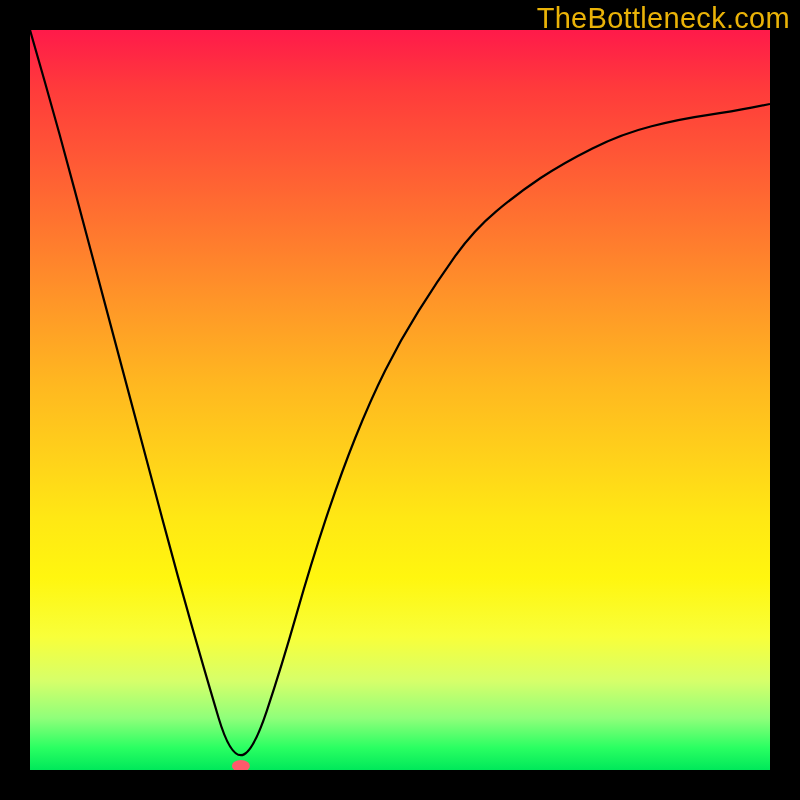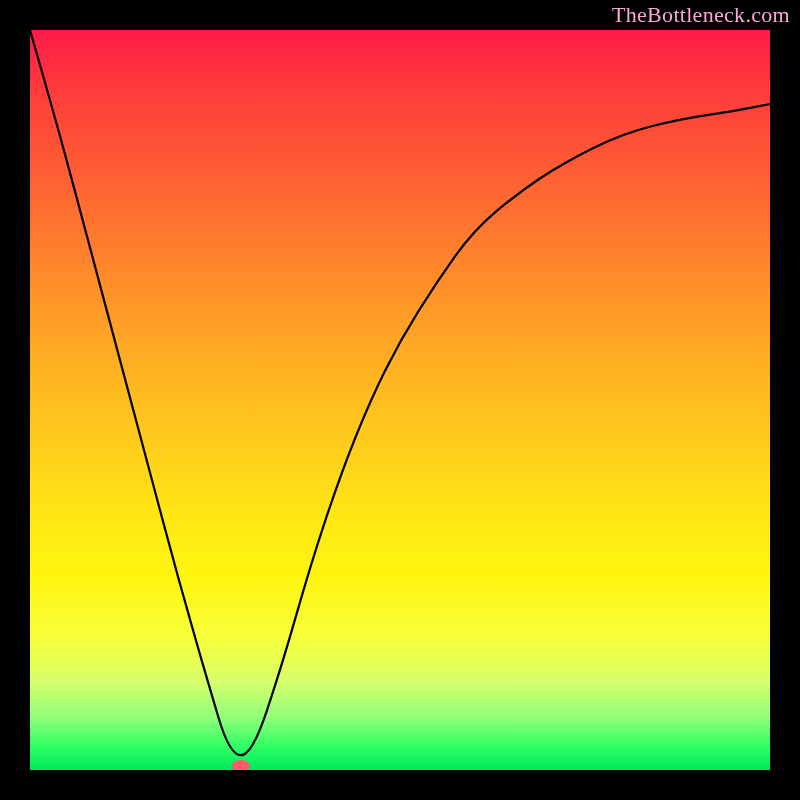--- a/index.html
+++ b/index.html
@@ -14,26 +14,25 @@
   .frame {
     position: relative;
     width: 800px;
     height: 800px;
     background: #000;
   }
   .watermark {
     position: absolute;
     top: 2px;
     right: 10px;
-    color: #f9a8d4;
-    font-size: 22px;
+    color: #eab308;
+    font-size: 29px;
     font-weight: 500;
     letter-spacing: 0.3px;
     z-index: 5;
-    font-family: Liberation Serif, serif;
   }
   .plot {
     position: absolute;
     left: 30px;
     top: 30px;
     width: 740px;
     height: 740px;
     background: linear-gradient(to bottom,
       #ff1a4a 0%,
       #ff3b3b 8%,

